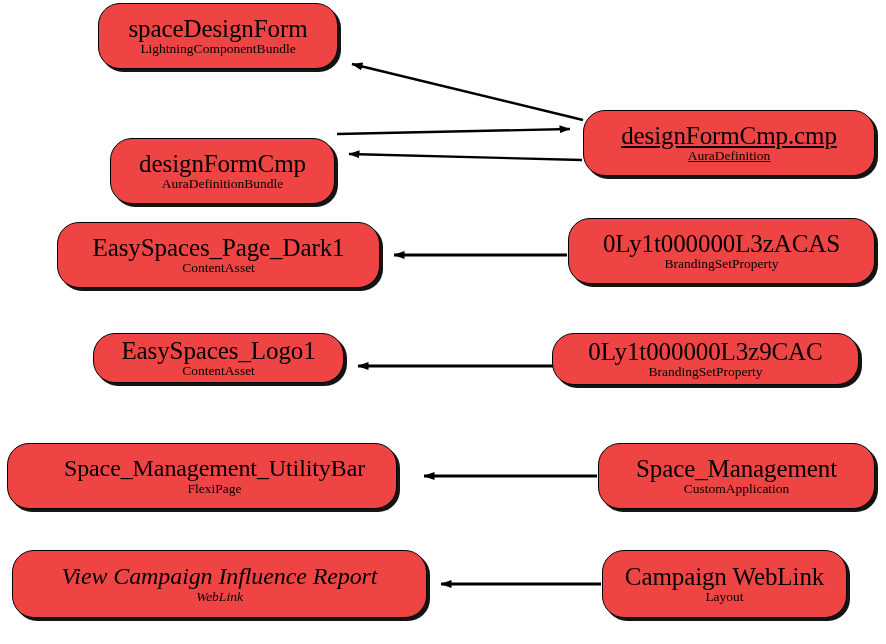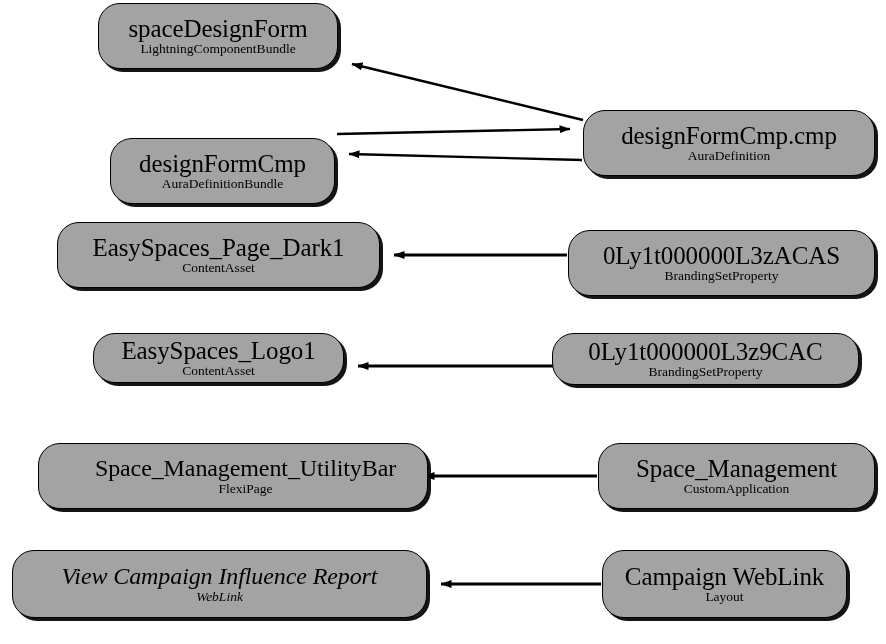--- a/index.html
+++ b/index.html
@@ -26,21 +26,21 @@
     position: absolute;
     left: 0;
     top: 0;
     width: 886px;
     height: 644px;
     pointer-events: none;
   }
   .node {
     position: absolute;
     box-sizing: border-box;
-    background: #a3a3a3;
+    background: #ef4444;
     border: 1.4px solid #000000;
     border-radius: 22px;
     box-shadow: 3px 3px 0px 0px rgba(0,0,0,0.92);
     display: flex;
     flex-direction: column;
     align-items: center;
     justify-content: center;
     text-align: center;
     overflow: hidden;
     line-height: 1;
@@ -108,46 +108,46 @@
   <div class="node" style="left:98px; top:3px; width:240px; height:66px;">
     <div class="node-title">spaceDesignForm</div>
     <div class="node-subtitle">LightningComponentBundle</div>
   </div>
 
   <div class="node" style="left:110px; top:110px; width:225px; height:66px;margin-top:28px;">
     <div class="node-title">designFormCmp</div>
     <div class="node-subtitle">AuraDefinitionBundle</div>
   </div>
 
-  <div class="node n-wide" style="left:583px; top:110px; width:292px; height:66px;">
+  <div class="node n-wide" style="left:583px; top:110px; width:292px; height:66px;text-decoration:underline;">
     <div class="node-title">designFormCmp.cmp</div>
     <div class="node-subtitle">AuraDefinition</div>
   </div>
 
   <div class="node" style="left:57px; top:222px; width:323px; height:66px;">
     <div class="node-title">EasySpaces_Page_Dark1</div>
     <div class="node-subtitle">ContentAsset</div>
   </div>
 
-  <div class="node" style="left:568px; top:230px; width:307px; height:66px;">
+  <div class="node" style="left:568px; top:218px; width:307px; height:66px;">
     <div class="node-title">0Ly1t000000L3zACAS</div>
     <div class="node-subtitle">BrandingSetProperty</div>
   </div>
 
   <div class="node" style="left:93px; top:333px; width:251px; height:50px;">
     <div class="node-title">EasySpaces_Logo1</div>
     <div class="node-subtitle">ContentAsset</div>
   </div>
 
   <div class="node" style="left:552px; top:333px; width:307px; height:52px;">
     <div class="node-title">0Ly1t000000L3z9CAC</div>
     <div class="node-subtitle">BrandingSetProperty</div>
   </div>
 
-  <div class="node n-small" style="left:38px; top:443px; width:390px; height:66px;padding-left:25px;">
+  <div class="node n-small" style="left:7px; top:443px; width:390px; height:66px;padding-left:25px;">
     <div class="node-title">Space_Management_UtilityBar</div>
     <div class="node-subtitle">FlexiPage</div>
   </div>
 
   <div class="node" style="left:598px; top:443px; width:277px; height:66px;">
     <div class="node-title">Space_Management</div>
     <div class="node-subtitle">CustomApplication</div>
   </div>
 
   <div class="node n-small" style="left:12px; top:550px; width:415px; height:68px;font-style:italic;">

